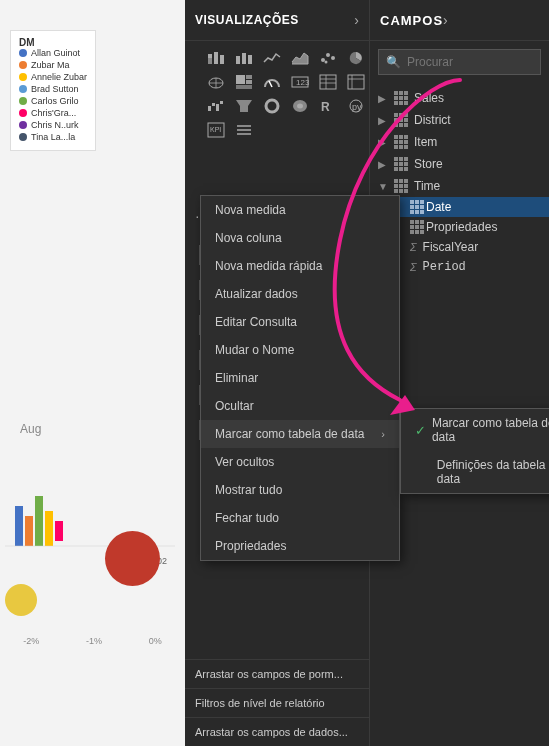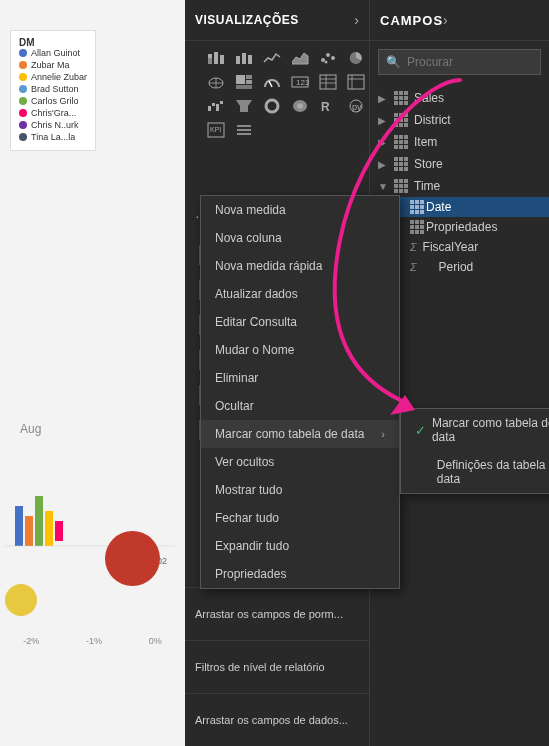--- a/index.html
+++ b/index.html
@@ -157,21 +157,21 @@
     
     .viz-bottom-sections {
       position: absolute;
       bottom: 0;
       left: 0;
       right: 0;
     }
 
     .viz-section {
       border-top: 1px solid #3a3a3a;
-      padding: 20px 10px;
+      padding: 8px 10px;
       color: #ccc;
       font-size: 11px;
       cursor: pointer;
     }
 
     
     .campos-panel {
       position: absolute;
       left: 370px;
       top: 0;
@@ -751,21 +751,21 @@
 
       <div class="sub-item">
         <span style="width:10px;"></span>
         <span class="sigma-icon">Σ</span>
         <span style="margin-left:4px;">FiscalYear</span>
       </div>
 
       <div class="sub-item">
         <span style="width:10px;"></span>
         <span class="sigma-icon">Σ</span>
-        <span style="margin-left:20px;">Period</span>
+        <span style="margin-left:4px;font-family:Liberation Mono, monospace;">Period</span>
       </div>
     </div>
 
   </div>
 </div>
 
 <div class="three-dots">···</div>
 
 <div class="context-menu">
   <div class="context-menu-item">
@@ -797,23 +797,20 @@
     <span class="context-menu-arrow">›</span>
   </div>
   <div class="context-menu-item">
     <span>Ver ocultos</span>
   </div>
   <div class="context-menu-item">
     <span>Mostrar tudo</span>
   </div>
   <div class="context-menu-item">
     <span>Fechar tudo</span>
-  </div>
-  <div class="context-menu-item">
-    <span>Expandir tudo</span>
   </div>
   <div class="context-menu-item">
     <span>Propriedades</span>
   </div>
 </div>
 
 <div class="submenu">
   <div class="submenu-item">
     <span class="check-icon">✓</span>
     <span>Marcar como tabela de data</span>

